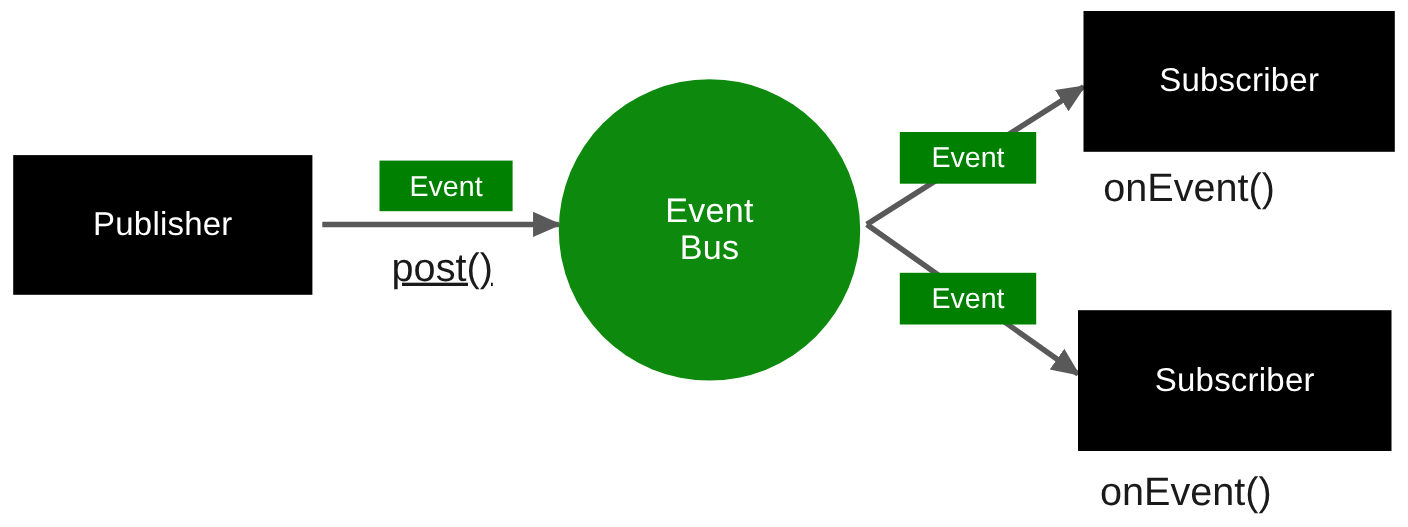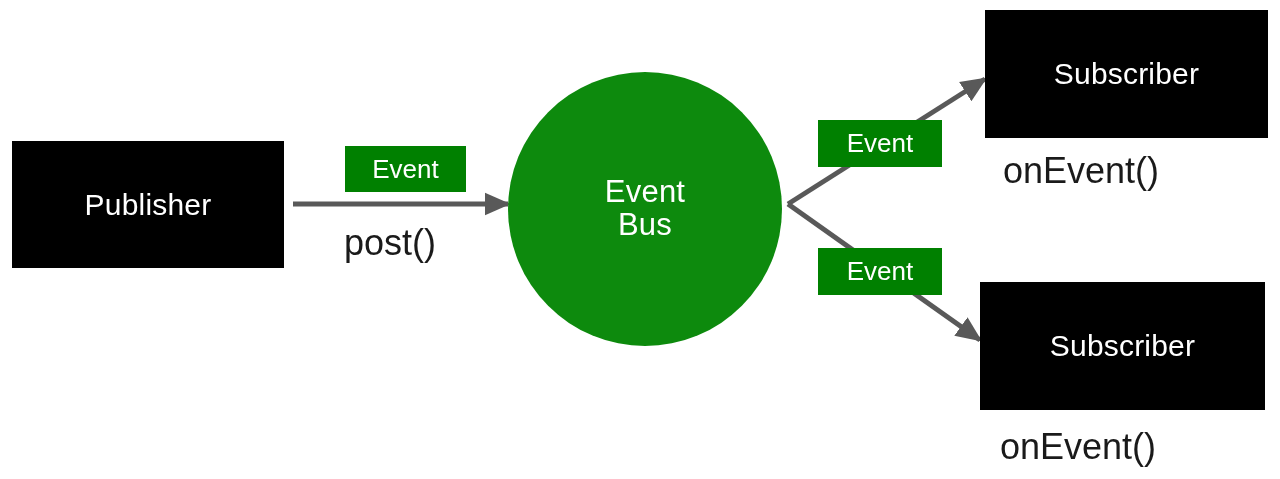--- a/index.html
+++ b/index.html
@@ -66,21 +66,21 @@
   
   #publisher-node   { left: 12px;   top: 141px; width: 272px; height: 127px; }
   #eventbus-node    { left: 508px;  top: 72px;  width: 274px; height: 274px; }
   #subscriber-top-node    { left: 985px; top: 10px;  width: 283px; height: 128px; }
   #subscriber-bottom-node { left: 980px; top: 282px; width: 285px; height: 128px; }
 
   #event-label-post   { left: 345px; top: 146px; width: 121px; height: 46px; }
   #event-label-top    { left: 818px; top: 120px; width: 124px; height: 47px; }
   #event-label-bottom { left: 818px; top: 248px; width: 124px; height: 47px; }
 
-  #caption-post            { left: 344px;  top: 222px; }
+  #caption-post            { left: 356px;  top: 222px; text-decoration: underline; }
   #caption-onevent-top     { left: 1003px; top: 150px; }
   #caption-onevent-bottom  { left: 1000px; top: 426px; }
 
   .cl1 { line-height: 1.05; }
 </style>
 </head>
 <body>
 
 <div id="canvas">
 

